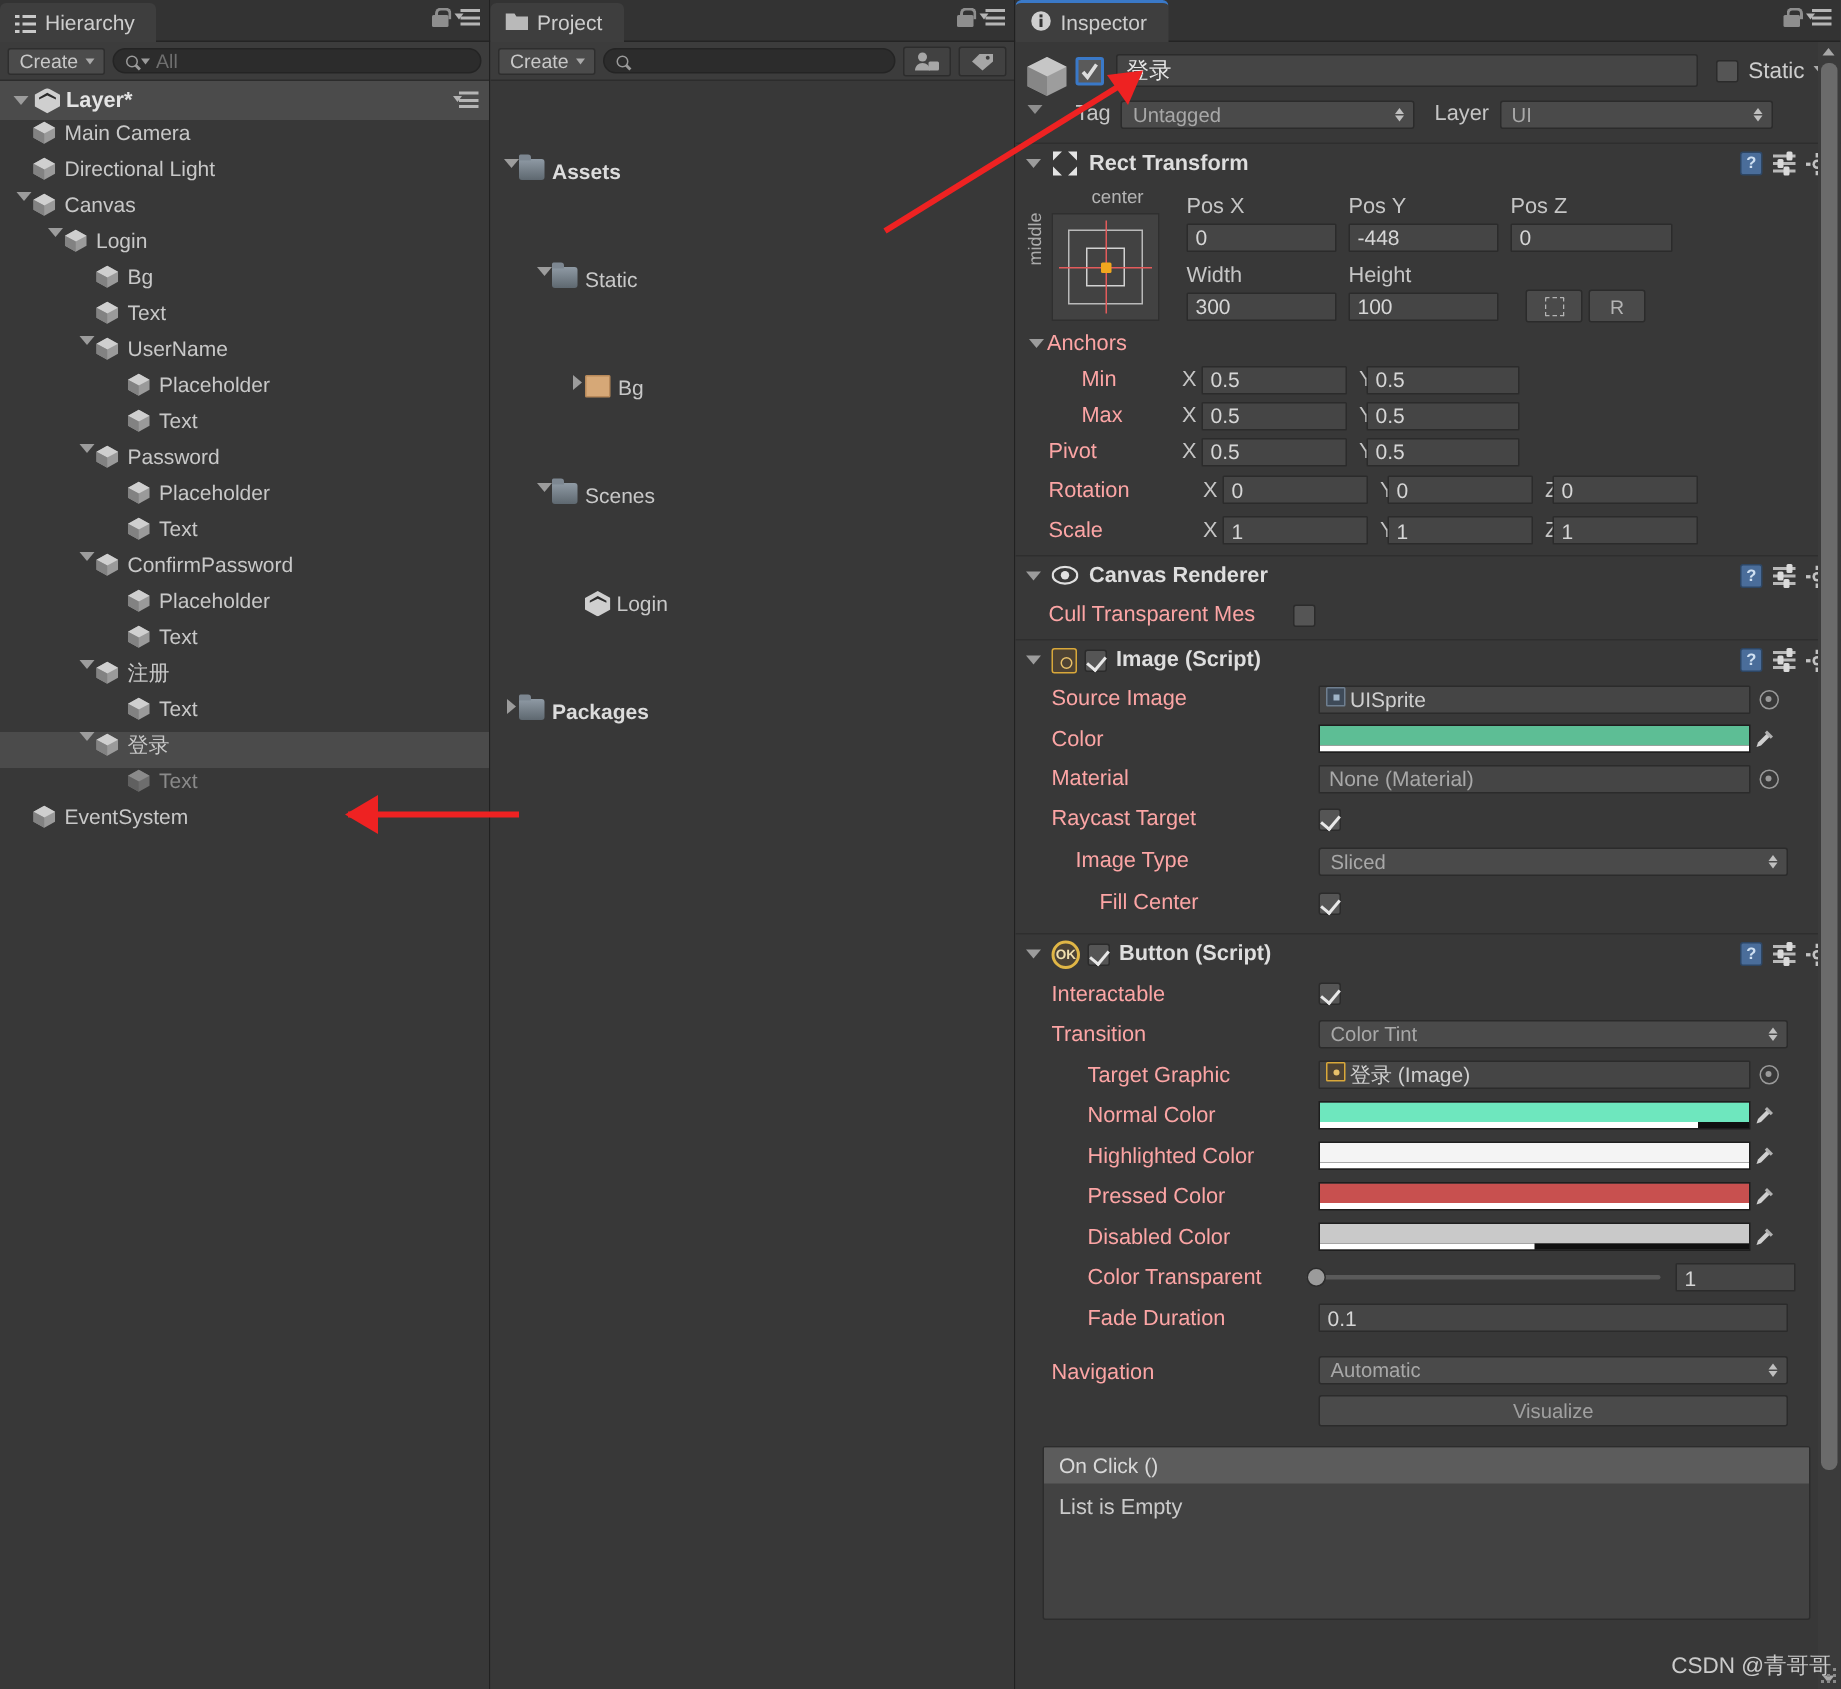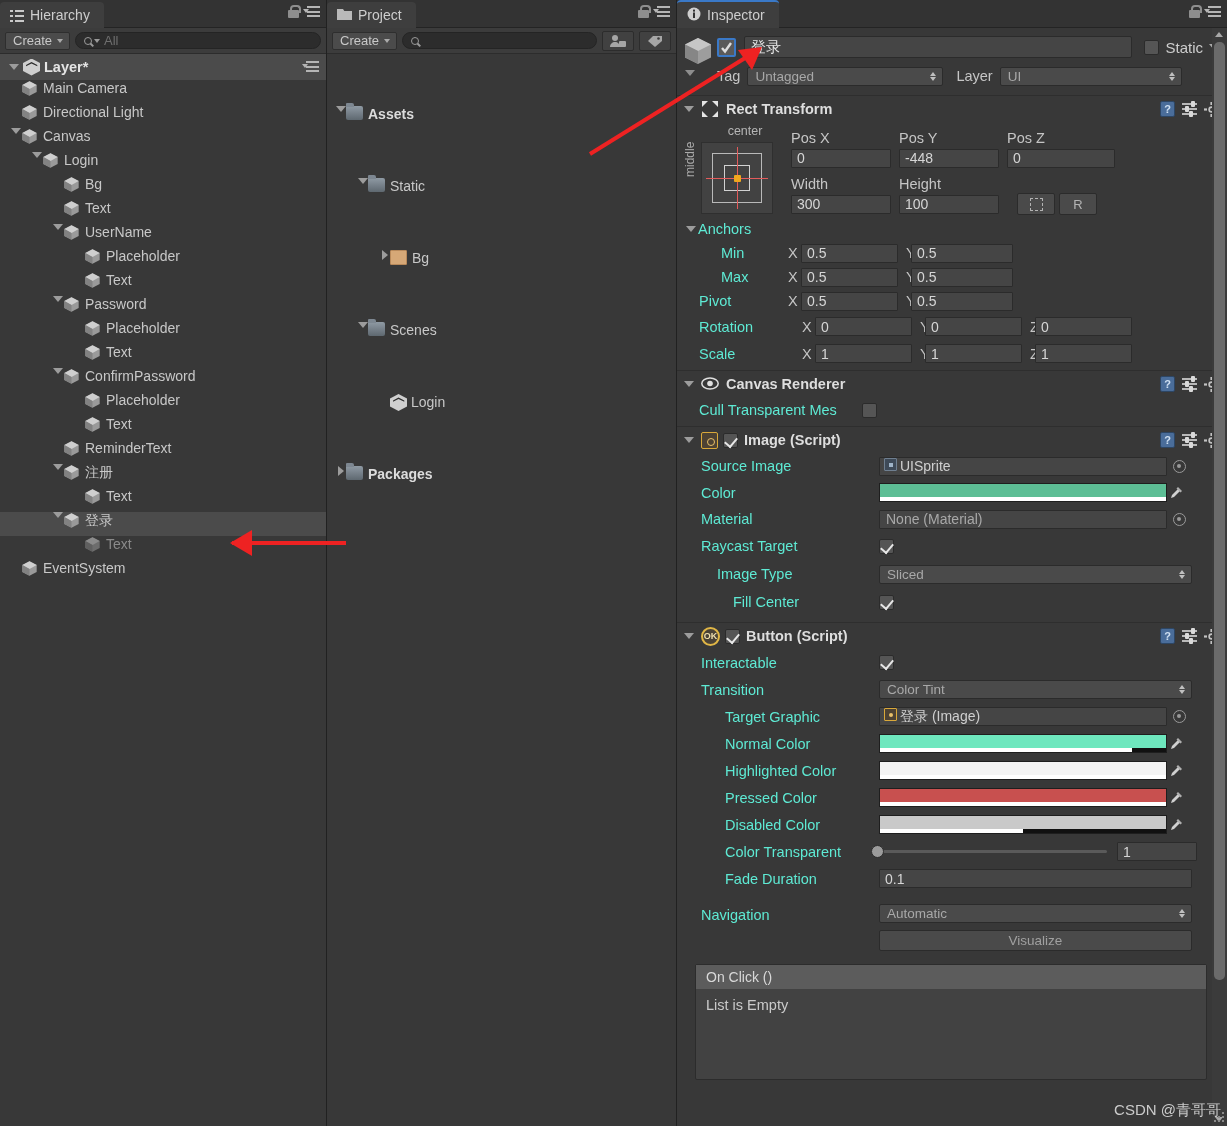--- a/index.html
+++ b/index.html
@@ -251,21 +251,21 @@
   }
   .ok-icon {
     width: 19px; height: 19px; border-radius: 50%;
     background: #4a4236; border: 2px solid #e0b646;
     color: #f0dfae; font-size: 9px; font-weight: bold;
     display: flex; align-items: center; justify-content: center;
   }
 
   
   .row { display: flex; align-items: center; height: 24px; padding-left: 8px; }
-  .row .lbl { color: #5eead4; font-size: 14.5px; }
+  .row .lbl { color: #fca5a5; font-size: 14.5px; }
   .field {
     height: 19px; background: #454545; border: 1px solid #2b2b2b; border-radius: 1px;
     display: flex; align-items: center; padding: 0 5px; color: #d6d6d6; font-size: 14px;
   }
   .axis { width: 13px; text-align: left; color: #c5c5c5; font-size: 14.5px; flex: none; }
 
   .rt-block { display: flex; padding: 2px 8px 0 6px; }
   .anchor-preview { width: 108px; flex: none; display: flex; }
   .ap-mid {
     writing-mode: vertical-rl; transform: rotate(180deg);
@@ -622,32 +622,20 @@
             <span style="width:73px;flex:none"></span>
             <span class="tri"></span>
             <span class="cube">
               <svg width="17" height="17" viewBox="0 0 18 18">
                 <path d="M9 1.3 16.6 5.4v7.2L9 16.7 1.4 12.6V5.4z" fill="#9a9a9a"></path>
                 <path d="M9 1.3 16.6 5.4 9 9.5 1.4 5.4z" fill="#cfcfcf"></path>
                 <path d="M9 9.5v7.2L1.4 12.6V5.4z" fill="#828282"></path>
               </svg>
             </span>
             <span class="h-label">Text</span>
-          </div>
-          <div class="h-row">
-            <span style="width:52px;flex:none"></span>
-            <span class="tri"></span>
-            <span class="cube">
-              <svg width="17" height="17" viewBox="0 0 18 18">
-                <path d="M9 1.3 16.6 5.4v7.2L9 16.7 1.4 12.6V5.4z" fill="#9a9a9a"></path>
-                <path d="M9 1.3 16.6 5.4 9 9.5 1.4 5.4z" fill="#cfcfcf"></path>
-                <path d="M9 9.5v7.2L1.4 12.6V5.4z" fill="#828282"></path>
-              </svg>
-            </span>
-            <span class="h-label">ReminderText</span>
           </div>
           <div class="h-row">
             <span style="width:52px;flex:none"></span>
             <span class="tri open"></span>
             <span class="cube">
               <svg width="17" height="17" viewBox="0 0 18 18">
                 <path d="M9 1.3 16.6 5.4v7.2L9 16.7 1.4 12.6V5.4z" fill="#9a9a9a"></path>
                 <path d="M9 1.3 16.6 5.4 9 9.5 1.4 5.4z" fill="#cfcfcf"></path>
                 <path d="M9 9.5v7.2L1.4 12.6V5.4z" fill="#828282"></path>
               </svg>

